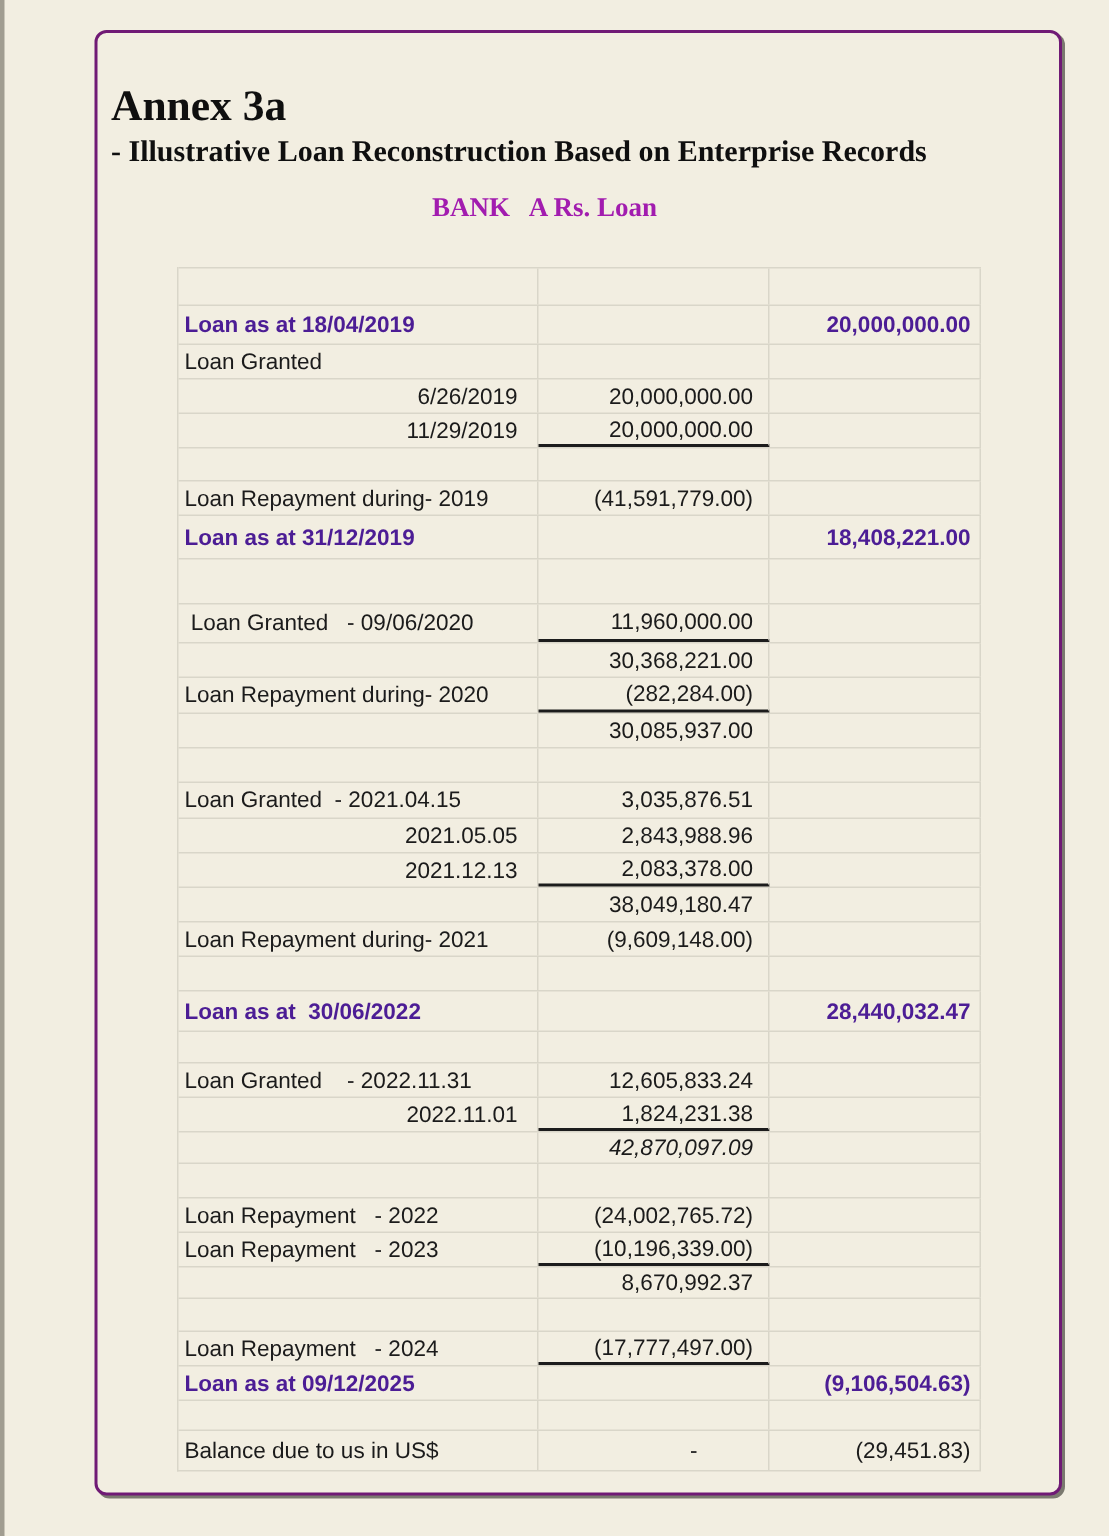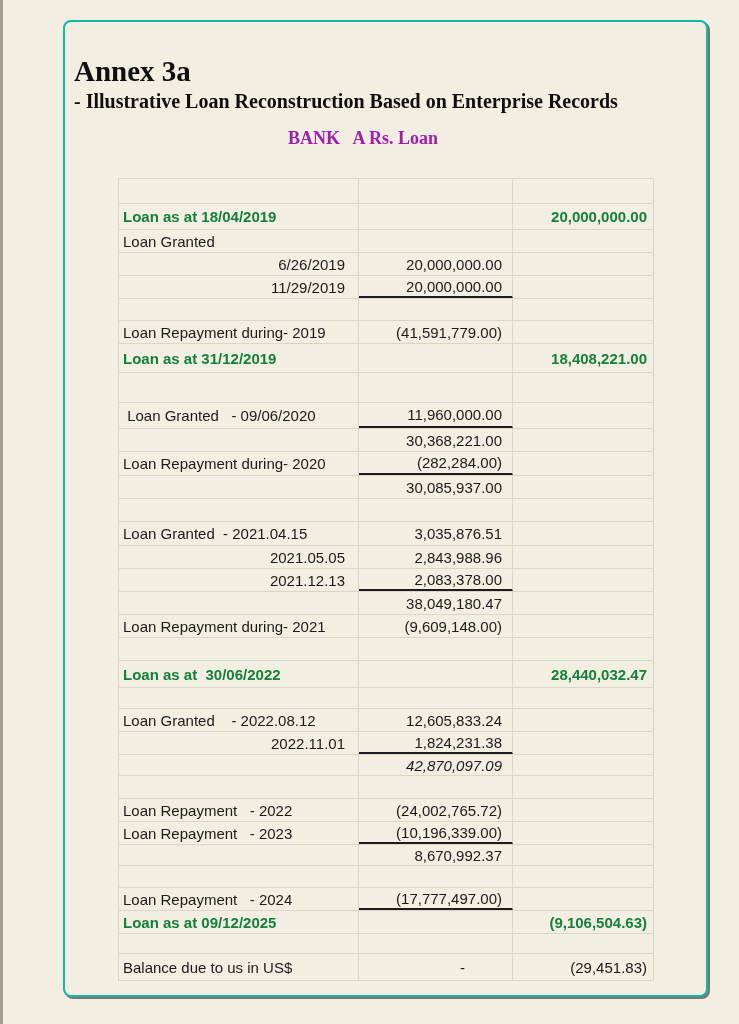--- a/index.html
+++ b/index.html
@@ -5,21 +5,21 @@
   html,body{margin:0;padding:0;}
   body{
     width:739px;height:1024px;position:relative;overflow:hidden;
     background:#f2eee1;color:#161616;
     font-family:"Liberation Sans",sans-serif;
   }
   .scan-edge{position:absolute;left:0;top:0;width:3px;height:1024px;background:#a19d91;}
   .frame{
     position:absolute;left:63px;top:20px;width:645px;height:977px;
     box-sizing:border-box;background:#f2eee1;
-    border:2px solid #14b8a6;border-radius:8px;
+    border:2px solid #701a75;border-radius:8px;
     box-shadow:2px 2px 0 #7b796f;
   }
   .heading{padding:34px 0 0 9px;}
   .annex-title{
     margin:0;font-family:"Liberation Serif",serif;font-weight:bold;
     font-size:29px;line-height:1.08;color:#0f0f0f;white-space:pre;
   }
   .doc-title{
     margin:3px 0 0 0;font-family:"Liberation Serif",serif;font-weight:bold;
     font-size:20px;line-height:1.15;color:#0f0f0f;white-space:pre;
@@ -37,21 +37,21 @@
   }
   .cell{
     box-sizing:border-box;display:flex;align-items:center;
     font-size:15px;line-height:1;white-space:pre;overflow:hidden;
     border-right:1px solid #d9d6c9;color:#1b1b1b;
   }
   .c1{width:240px;justify-content:flex-start;padding-left:4px;}
   .c1.right{justify-content:flex-end;padding-left:0;padding-right:13px;}
   .c2{width:154px;justify-content:flex-end;padding-right:10px;}
   .c3{width:141px;justify-content:flex-end;padding-right:6px;}
-  .row.bold .c1,.row.bold .c3{font-weight:bold;color:#15803d;}
+  .row.bold .c1,.row.bold .c3{font-weight:bold;color:#4c1d95;}
   .c2.rule{border-bottom:2px solid #1c1c1c;}
   .c2.dash{padding-right:47px;}
 </style>
 </head>
 <body>
 
 <div class="scan-edge"></div>
 
 <div class="frame">
   <div class="heading">
@@ -164,21 +164,21 @@
         <div class="cell c1">Loan as at  30/06/2022</div>
         <div class="cell c2"></div>
         <div class="cell c3">28,440,032.47</div>
       </div>
       <div class="row" style="height: 21px;">
         <div class="cell c1"></div>
         <div class="cell c2"></div>
         <div class="cell c3"></div>
       </div>
       <div class="row" style="height: 23px;">
-        <div class="cell c1">Loan Granted    - 2022.08.12</div>
+        <div class="cell c1">Loan Granted    - 2022.11.31</div>
         <div class="cell c2">12,605,833.24</div>
         <div class="cell c3"></div>
       </div>
       <div class="row" style="height: 23px;">
         <div class="cell c1 right">2022.11.01</div>
         <div class="cell c2 rule">1,824,231.38</div>
         <div class="cell c3"></div>
       </div>
       <div class="row" style="height: 21px; font-style: italic;">
         <div class="cell c1"></div>

